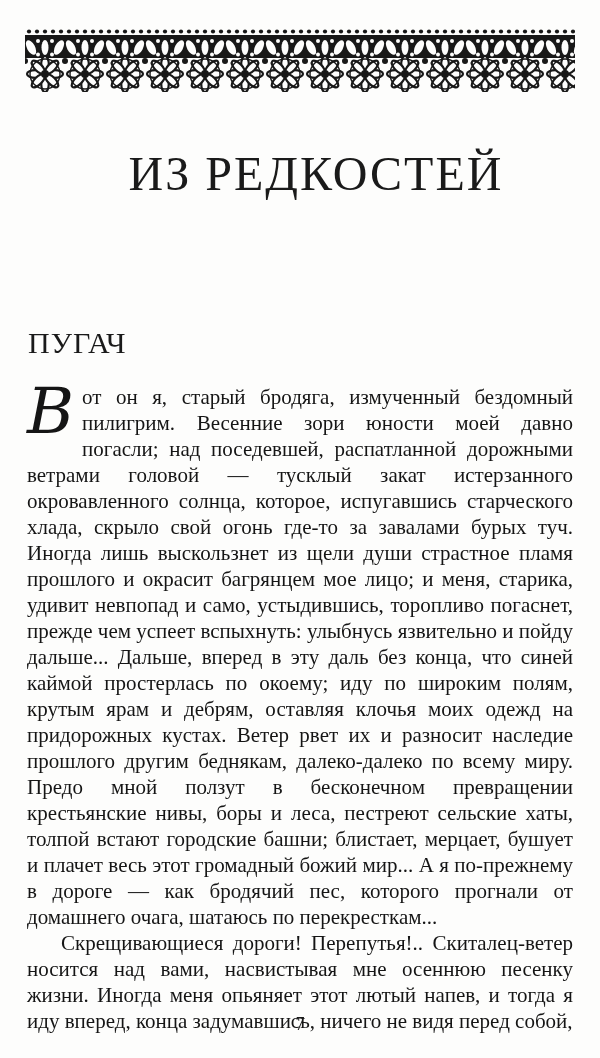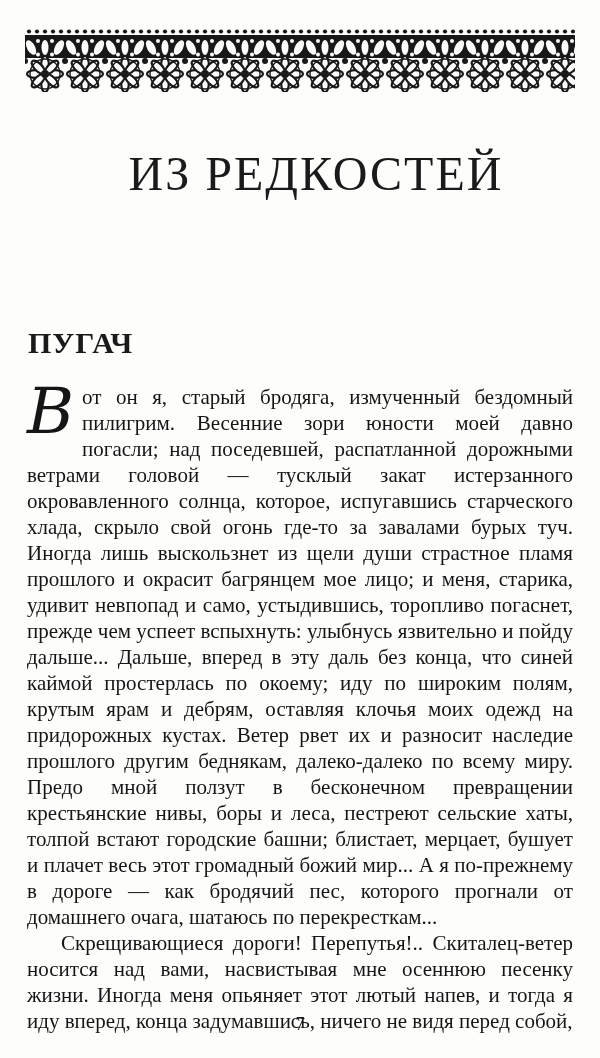--- a/index.html
+++ b/index.html
@@ -29,21 +29,21 @@
     font-weight: normal;
     letter-spacing: 2px;
     line-height: 1.1;
     color: #1a1a1a;
   }
   .story-title {
     position: absolute;
     top: 326px; left: 28px;
     margin: 0;
     font-size: 30px;
-    font-weight: bold;
+    font-weight: normal;
     letter-spacing: 1px;
     color: #1a1a1a;
     text-align: center;
   }
   .story-text {
     position: absolute;
     top: 384px; left: 27px;
     width: 546px;
     font-size: 21px;
     line-height: 26px;

